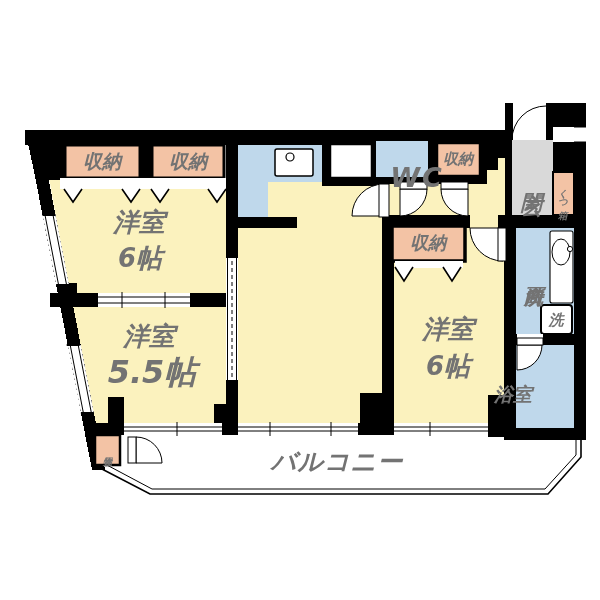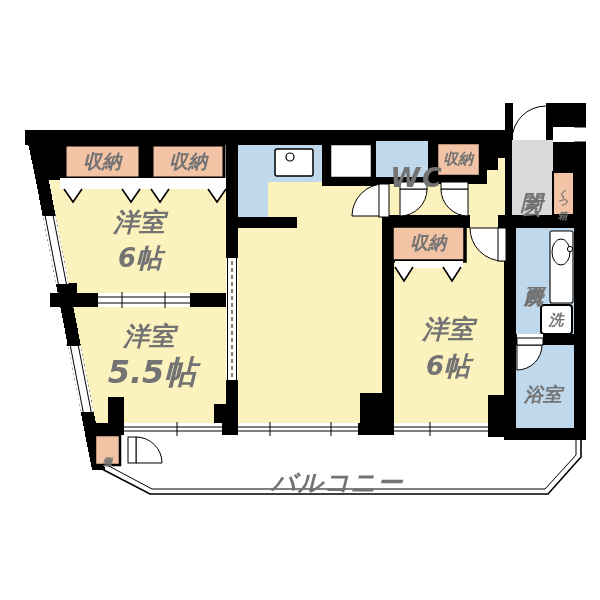--- a/index.html
+++ b/index.html
@@ -194,17 +194,17 @@
 
   <div class="lbl" style="left:448px;top:329px;font-size:26px;">洋室</div>
   <div class="lbl" style="left:448px;top:366px;font-size:26px;">6帖</div>
 
   <div class="lbl" style="left:417px;top:158px;font-size:27px;letter-spacing:2px;margin-top:19px;">WC</div>
 
   <div class="lbl v" style="left:531px;top:177px;font-size:21px;">玄関</div>
   <div class="lbl v" style="left:563px;top:193px;font-size:9.5px;">くつ箱</div>
   <div class="lbl v" style="left:534px;top:271px;font-size:19px;">洗面所</div>
   <div class="lbl" style="left:556px;top:320px;font-size:15px;">洗</div>
-  <div class="lbl" style="left:543px;top:394px;font-size:19px;text-align:right;">浴室</div>
+  <div class="lbl" style="left:513px;top:394px;font-size:19px;text-align:right;">浴室</div>
 
   <div class="lbl v" style="left:107px;top:450px;font-size:9px;">物置</div>
-  <div class="lbl" style="left:337px;top:461px;font-size:25px;letter-spacing:1px;margin-top:21px;">バルコニー</div>
+  <div class="lbl" style="left:337px;top:461px;font-size:25px;letter-spacing:1px;">バルコニー</div>
 </div>
 
 </body></html>

